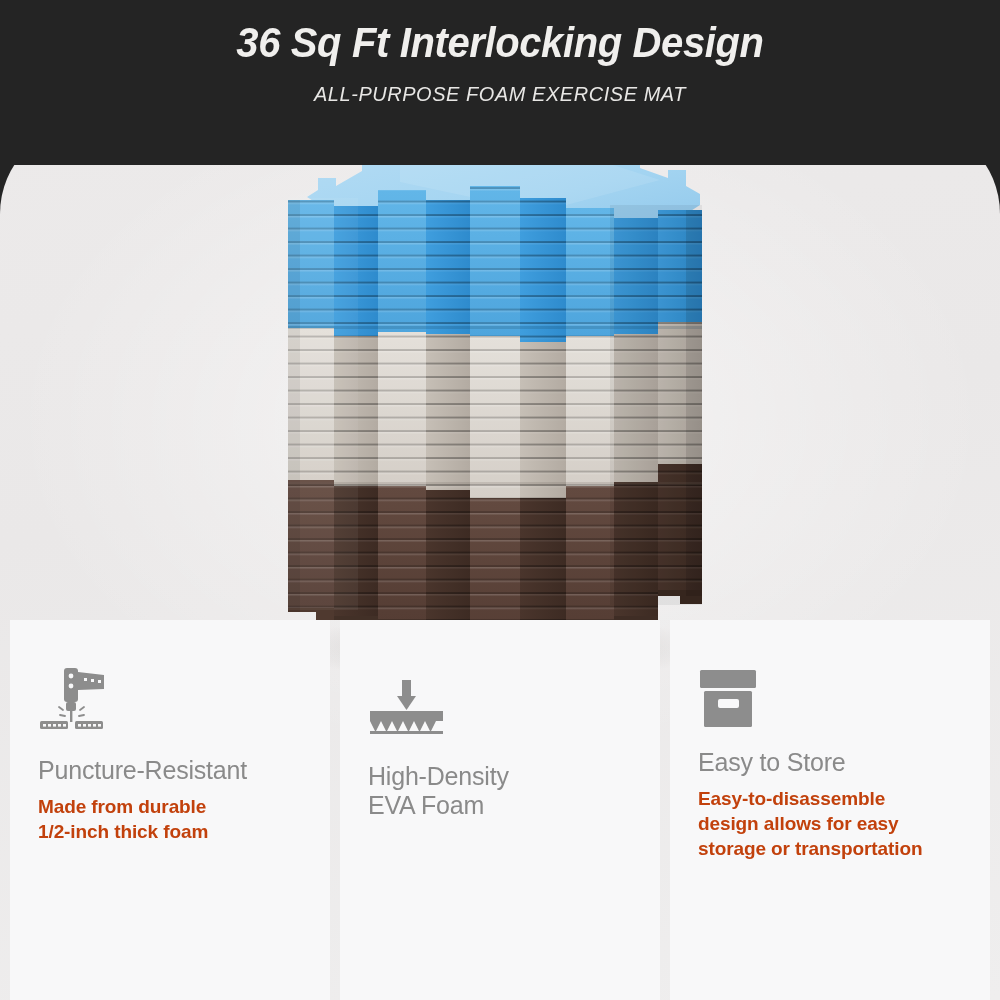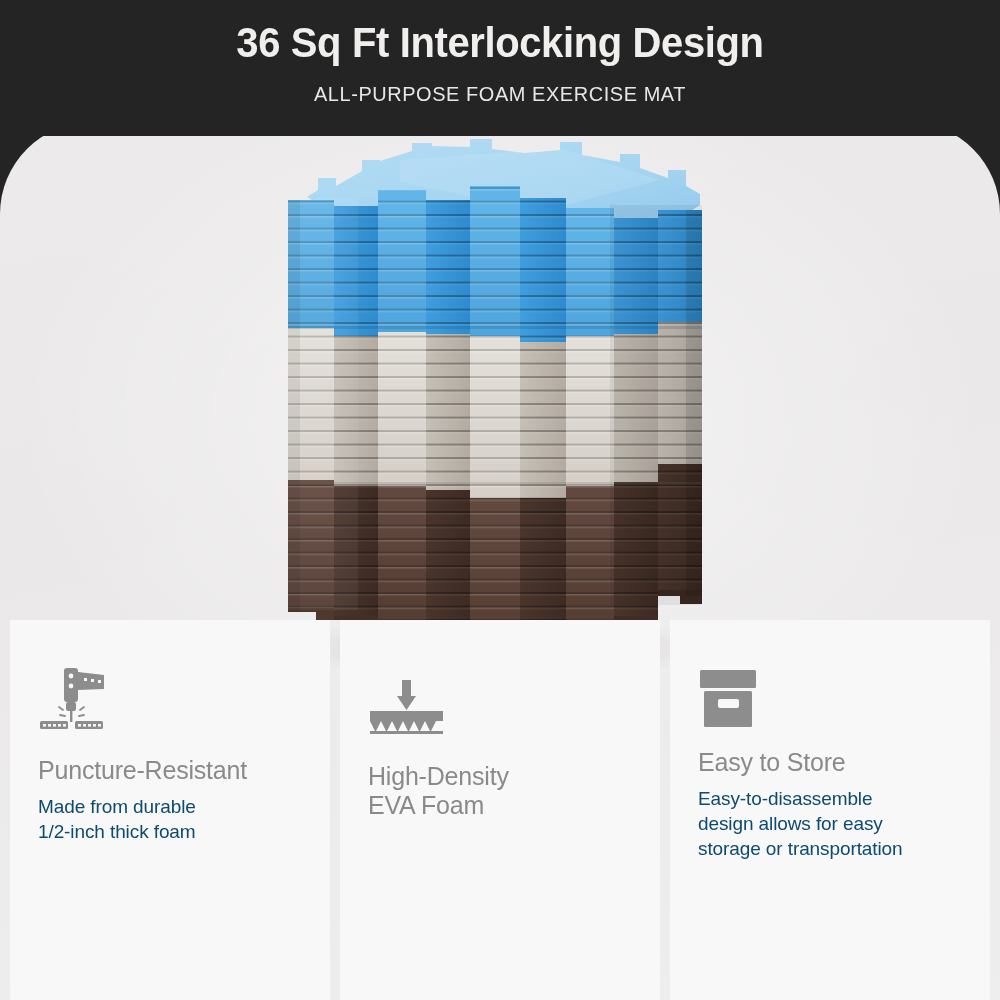--- a/index.html
+++ b/index.html
@@ -6,22 +6,22 @@
   body{
     width:1000px;height:1000px;overflow:hidden;
     background:#242424;
     font-family:"Liberation Sans","DejaVu Sans",sans-serif;
     -webkit-font-smoothing:antialiased;
   }
   .poster{position:relative;width:1000px;height:1000px;}
 
   
   .header{
-    position:absolute;left:0;top:0;width:1000px;height:136px;
-    background:#242424;z-index:5;
+    position:absolute;left:0;top:0;width:1000px;height:165px;
+    background:#242424;z-index:5;font-style:italic;
   }
   .header-title{
     position:absolute;left:0;top:18px;width:1000px;
     text-align:center;color:#f0efed;
     font-size:43px;font-weight:700;letter-spacing:-0.4px;
     transform:scaleX(0.93);transform-origin:center top;
     white-space:nowrap;
   }
   .header-sub{
     position:absolute;left:0;top:82px;width:1000px;
@@ -69,22 +69,22 @@
   .card-icon svg{display:block;}
   .card-title{
     margin-top:26px;
     color:#8a8a8a;
     font-size:25px;font-weight:400;line-height:1.14;
     letter-spacing:-0.2px;
     white-space:pre-line;
   }
   .card-desc{
     margin-top:9px;
-    color:#0c4a6e;
-    font-size:19px;font-weight:400;line-height:1.33;
+    color:#c2410c;
+    font-size:19px;font-weight:700;line-height:1.33;
     letter-spacing:-0.1px;
     white-space:pre-line;
   }
   .card--mid{padding-top:60px;}
   .card--mid .card-icon{height:56px;}
   .card--right .card-title{margin-top:18px;}
 </style>
 </head>
 <body>
 

